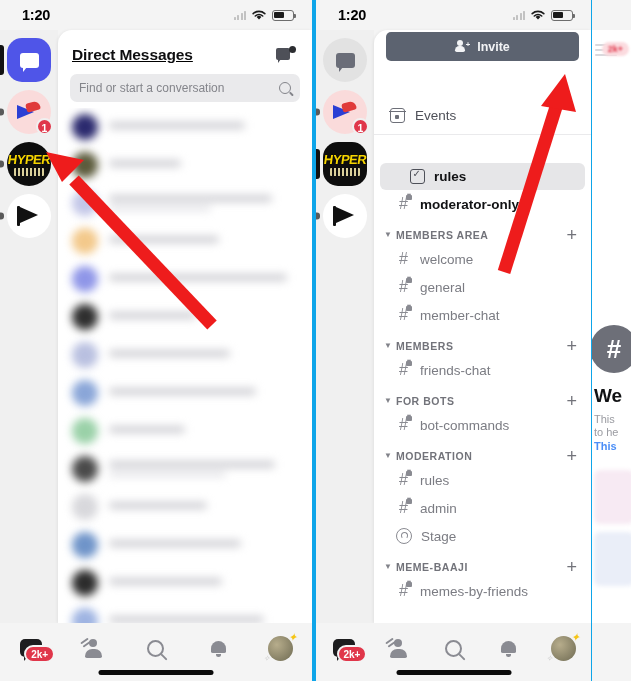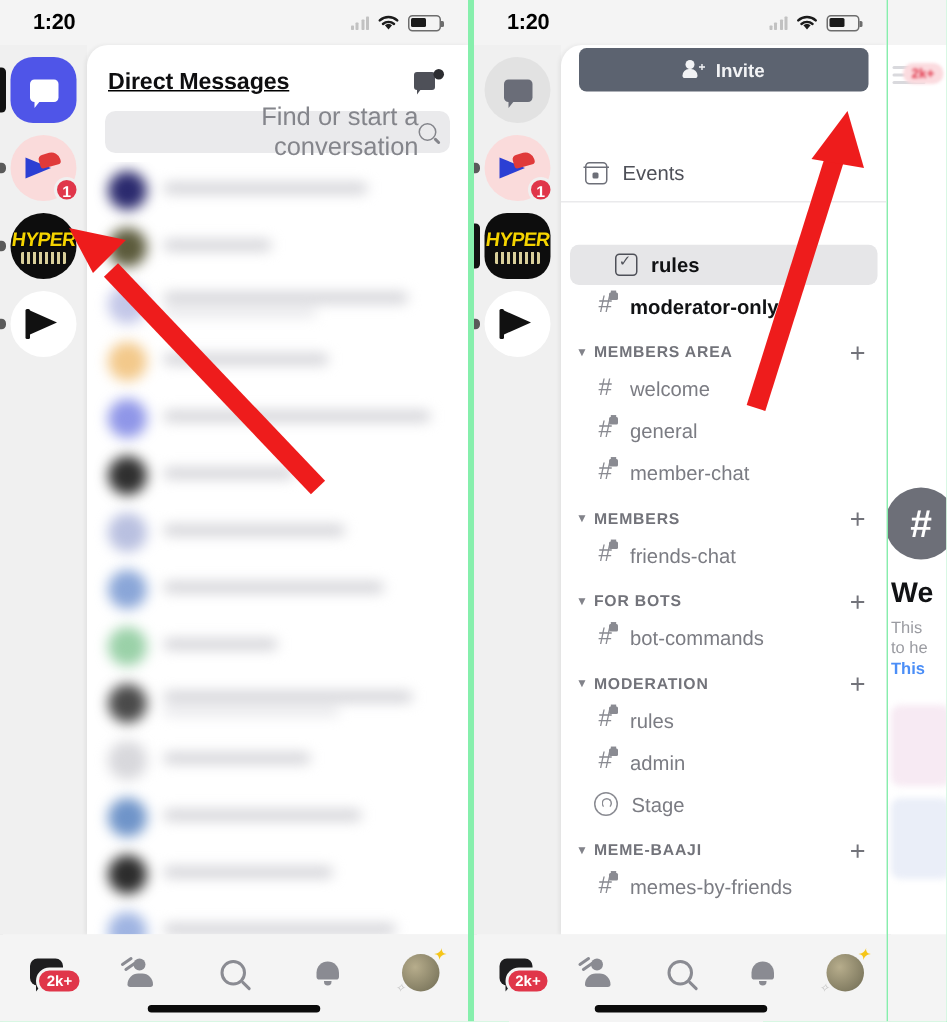--- a/index.html
+++ b/index.html
@@ -2,21 +2,21 @@
 <html><head>
 <meta charset="utf-8">
 <style>
   * { box-sizing: border-box; margin: 0; padding: 0; }
   html, body {
     width: 631px; height: 681px;
     background: #ffffff;
     font-family: "Liberation Sans", sans-serif;
     overflow: hidden;
   }
-  #root { position: relative; width: 631px; height: 681px; background: #86efac; }
+  #root { position: relative; width: 631px; height: 681px; background: #0ea5e9; }
 
   
   .panel {
     position: absolute; top: 0; height: 681px;
     background: #f4f4f4;
     overflow: hidden;
   }
   .panel-inner { position: relative; width: 100%; height: 100%; }
 
   .panel-border-l { position:absolute; left:0; top:0; bottom:0; width:2px; background:#dcdcdc; }
@@ -97,21 +97,21 @@
 
   .new-dm-icon { width: 20px; height: 18px; position: relative; }
   .new-dm-icon .b1 { position:absolute; left:0; top:2px; width:14px; height:12px; background:#4e5058; border-radius:2px; }
   .new-dm-icon .b1::after { content:''; position:absolute; left:2px; bottom:-3px; border-width:4px 3px 0 0; border-style:solid; border-color:#4e5058 transparent transparent transparent; }
   .new-dm-icon .b2 { position:absolute; right:0; top:0; width:7px; height:7px; border-radius:50%; background:#2c2d31; }
 
   .searchbar {
     margin: 0 12px 8px 12px; height: 28px; background: #eaeaec; border-radius: 7px;
     display: flex; align-items: center; justify-content: space-between; padding: 0 9px;
   }
-  .search-ph { font-size: 17px; color: #84858b; text-align: right; }
+  .search-ph { font-size: 12px; color: #84858b; text-align: right; }
   .mag { width: 12px; height: 12px; border: 1.6px solid #84858b; border-radius: 50%; position: relative; flex: none; }
   .mag::after { content:''; position:absolute; right:-4px; bottom:-2px; width:5px; height:1.6px; background:#84858b; transform:rotate(45deg); border-radius:1px; }
 
   
   .dm-list { position: absolute; left: 0; right: 0; top: 78px; bottom: 0; overflow: hidden; }
   .dm-row { display: flex; align-items: center; gap: 11px; padding: 6px 14px; filter: blur(4.2px); }
   .dm-av { width: 26px; height: 26px; border-radius: 50%; flex: none; }
   .dm-lines { flex: 1; }
   .dm-l1 { height: 7px; border-radius: 4px; background: #cfcfd4; margin-bottom: 4px; }
   .dm-l2 { height: 5px; border-radius: 4px; background: #e2e2e6; }

